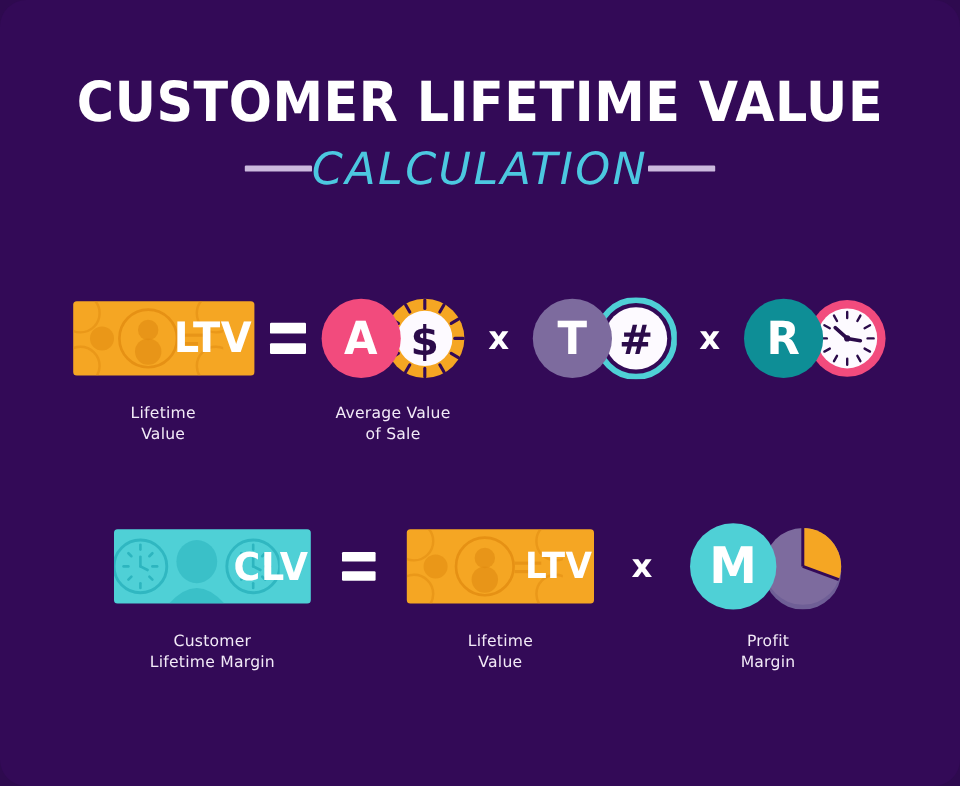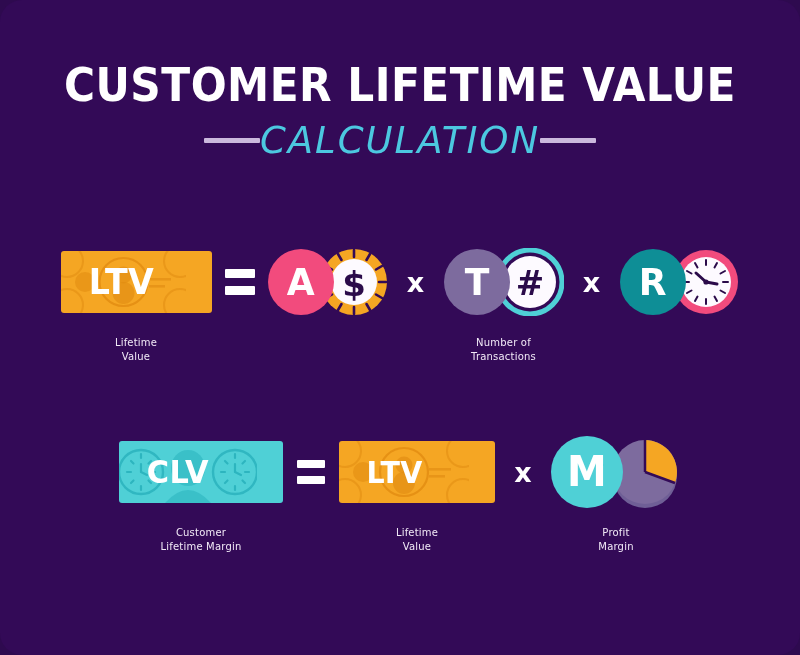--- a/index.html
+++ b/index.html
@@ -65,39 +65,39 @@
   
   .eq-row {
     position: absolute;
     left: 0;
     width: 800px;
     display: flex;
     align-items: flex-start;
     justify-content: center;
   }
   #eq-row-1 { top: 242px; gap: 0px; }
-  #eq-row-2 { top: 432px; gap: 0px; }
+  #eq-row-2 { top: 432px; gap: 12px; }
 
   .term {
     display: flex;
     flex-direction: column;
     align-items: center;
   }
   .term-visual {
     height: 80px;
     display: flex;
     align-items: center;
     justify-content: center;
     position: relative;
   }
   .term-label {
     margin-top: 14px;
     color: #f2eaf7;
     font-family: "DejaVu Sans", sans-serif;
-    font-size: 10px;
+    font-size: 13px;
     line-height: 1.38;
     text-align: center;
     white-space: pre-line;
     letter-spacing: 0.2px;
   }
 
   .operator {
     height: 80px;
     display: flex;
     align-items: center;
@@ -126,21 +126,21 @@
     border-radius: 1px;
   }
   #eq-row-2 .eq-bars span { width: 28px; height: 8px; }
 
   
   .note {
     position: relative;
     border-radius: 3px;
     display: flex;
     align-items: center;
-    justify-content: flex-start;
+    justify-content: flex-end;
     overflow: hidden;
     padding-left: 26px;
   }
   .note-text {
     position: relative;
     z-index: 3;
     color: #ffffff;
     font-family: "DejaVu Sans", sans-serif;
     font-weight: bold;
     letter-spacing: 0.5px;
@@ -268,41 +268,41 @@
               <line x1="18" y1="6" x2="21.5" y2="12"></line>
             </g>
             <circle cx="34" cy="34" r="23" fill="#fdfaff"></circle>
             <text x="34" y="48" text-anchor="middle" font-family="DejaVu Sans, sans-serif" font-size="34" font-weight="bold" fill="#2b0b4a">$</text>
           </svg>
           <div class="badge" id="badge-a">
             <span class="badge-letter">A</span>
           </div>
         </div>
       </div>
+      <div class="term-label">Average Value
+of Sale</div>
     </div>
 
     <div class="operator op-times">
       <span>x</span>
     </div>
 
     <div class="term">
       <div class="term-visual">
         <div class="icon-pair">
           <svg class="side" viewBox="0 0 68 68">
             <circle cx="34" cy="34" r="32" fill="none" stroke="#4fd0d6" stroke-width="5"></circle>
             <circle cx="34" cy="34" r="26" fill="#fdfaff"></circle>
             <text x="34" y="47" text-anchor="middle" font-family="DejaVu Sans, sans-serif" font-size="34" font-weight="bold" fill="#2b0b4a">#</text>
           </svg>
           <div class="badge" id="badge-t">
             <span class="badge-letter">T</span>
           </div>
         </div>
       </div>
-      <div class="term-label">Number of
-Transactions</div>
     </div>
 
     <div class="operator op-times">
       <span>x</span>
     </div>
 
     <div class="term">
       <div class="term-visual">
         <div class="icon-pair">
           <svg class="side" viewBox="0 0 68 68">

